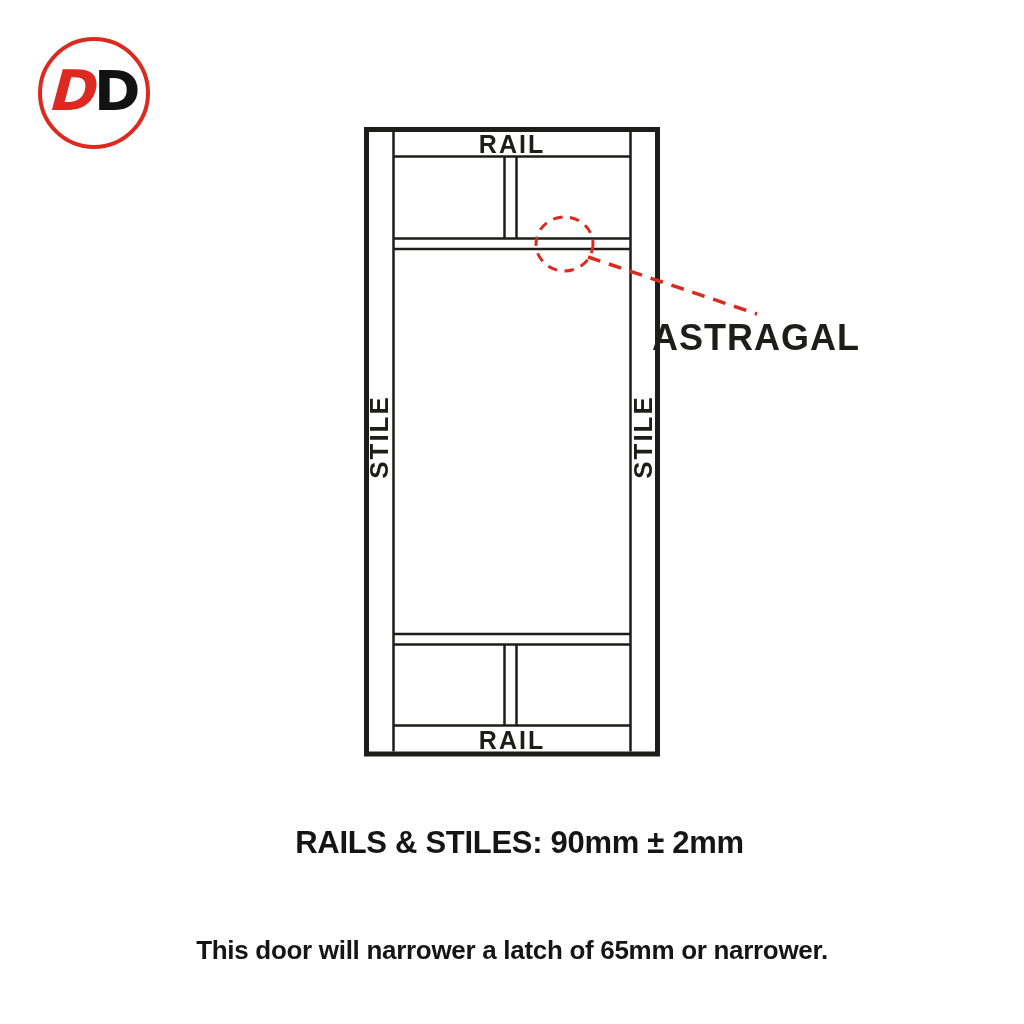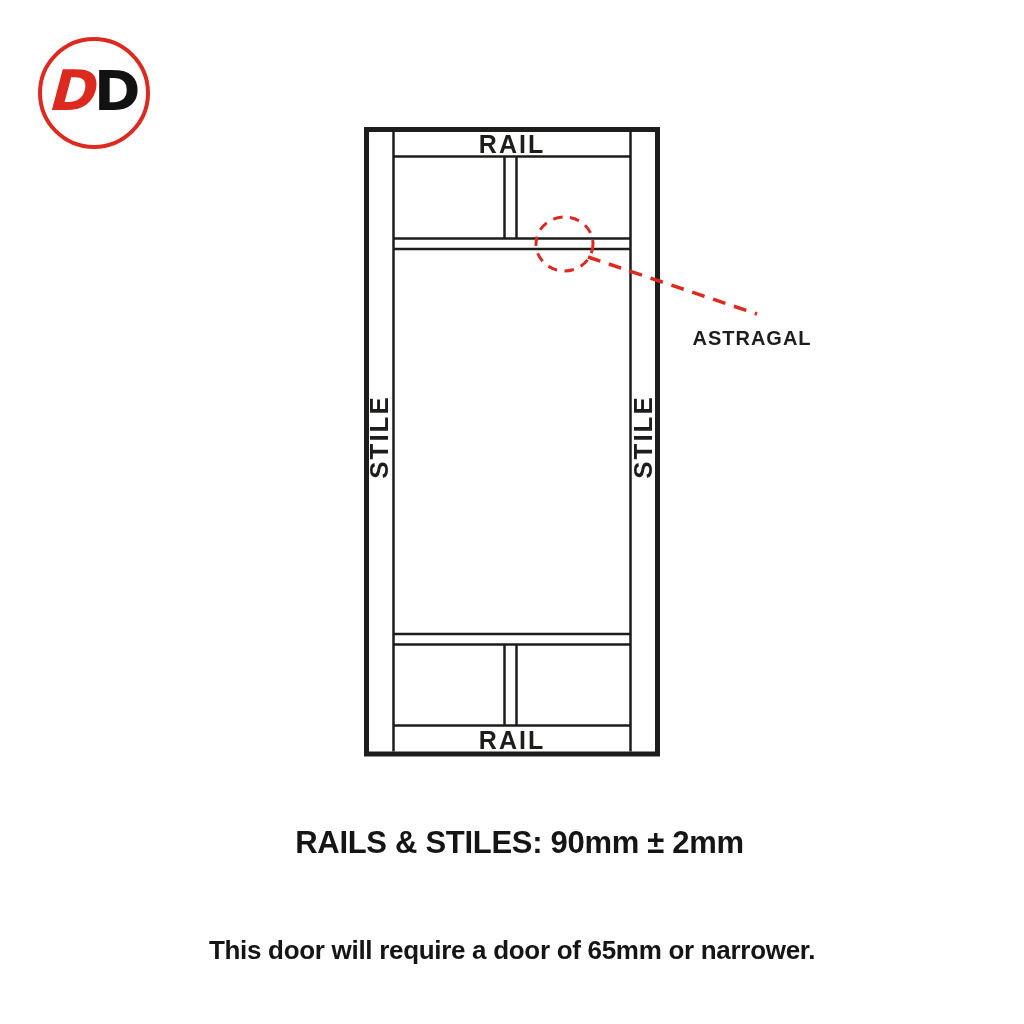--- a/index.html
+++ b/index.html
@@ -38,21 +38,21 @@
   
   .diagram-label{
     position:absolute;
     font-weight:700;color:var(--ink);
     text-align:center;line-height:28px;
   }
   .rail-top{left:412px;top:130px;width:200px;font-size:25px;letter-spacing:2px;}
   .rail-bottom{left:412px;top:726px;width:200px;font-size:25px;letter-spacing:2px;}
   .stile-left{left:309px;top:423px;width:140px;font-size:26px;letter-spacing:2px;transform:rotate(-90deg);}
   .stile-right{left:573px;top:423px;width:140px;font-size:26px;letter-spacing:2px;transform:rotate(-90deg);}
-  .astragal-label{left:652px;top:324px;width:200px;font-size:20px;letter-spacing:1px;}
+  .astragal-label{left:652px;top:324px;width:200px;font-size:36px;letter-spacing:1px;}
   
   .specs{
     position:absolute;left:15px;right:0;top:824px;
     text-align:center;font-weight:700;color:#151515;
   }
   .spec-line{font-size:31px;line-height:38px;letter-spacing:-0.3px;}
   .note{
     position:absolute;left:0;right:0;top:935px;
     text-align:center;font-weight:700;color:#151515;
     font-size:26px;line-height:30px;letter-spacing:-0.3px;
@@ -97,15 +97,15 @@
   <div class="diagram-label rail-top">RAIL</div>
   <div class="diagram-label rail-bottom">RAIL</div>
   <div class="diagram-label stile-left">STILE</div>
   <div class="diagram-label stile-right">STILE</div>
   <div class="diagram-label astragal-label">ASTRAGAL</div>
 
   <div class="specs">
     <div class="spec-line">RAILS &amp; STILES: 90mm ± 2mm</div>
   </div>
 
-  <div class="note">This door will require a door of 65mm or narrower.</div>
+  <div class="note">This door will narrower a latch of 65mm or narrower.</div>
 
 </div>
 
 </body></html>

